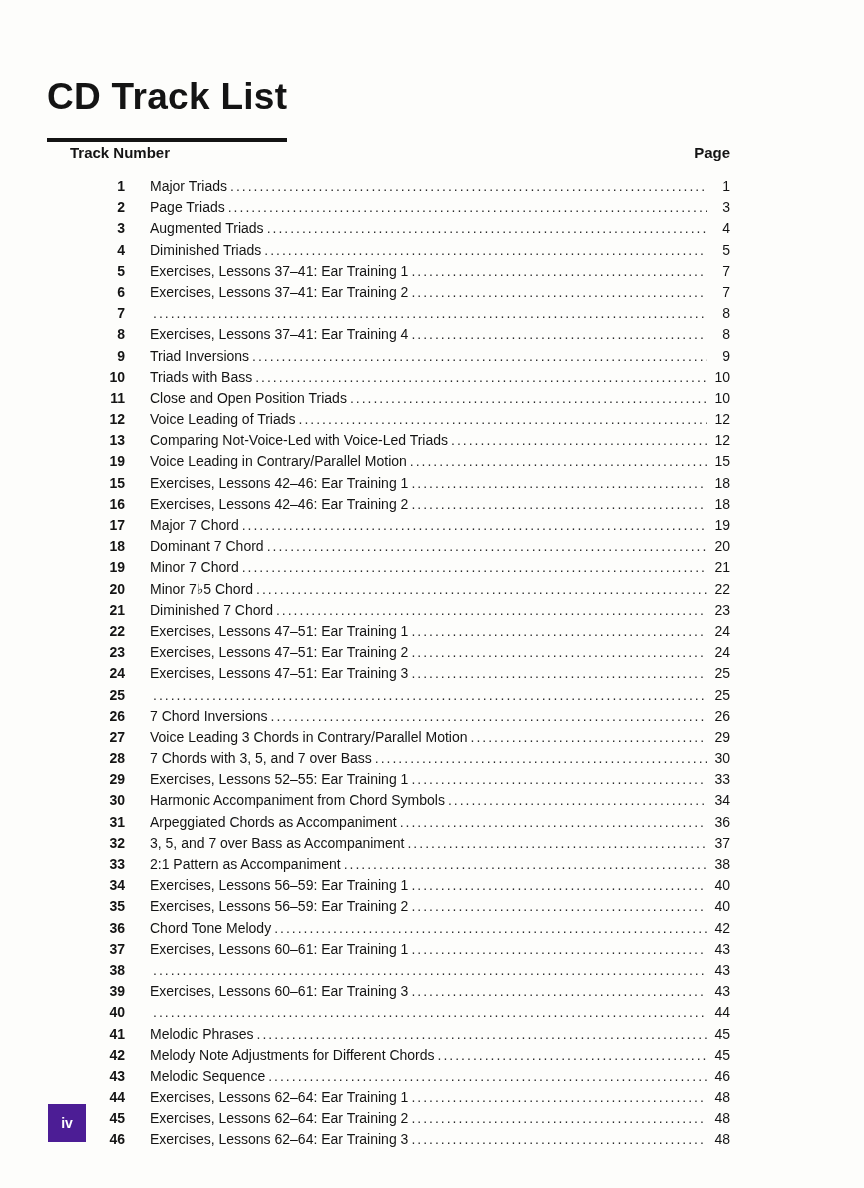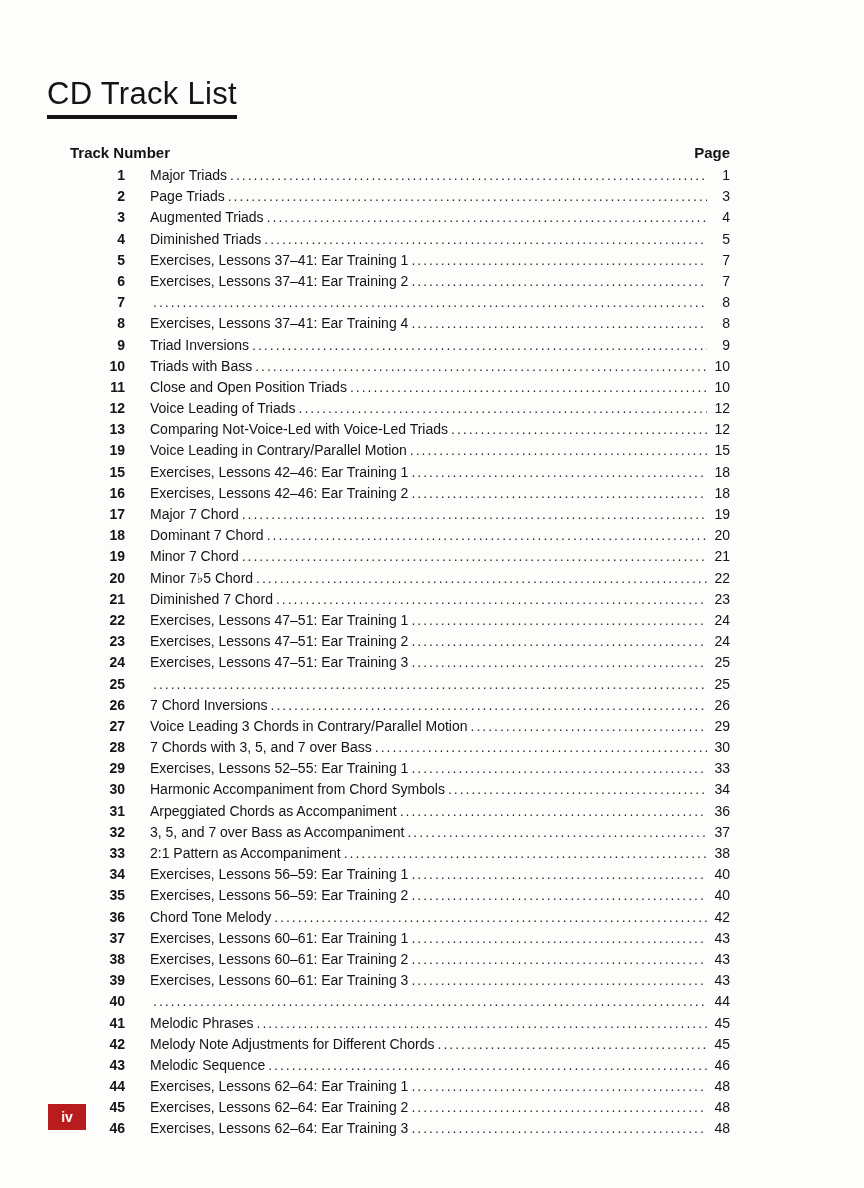--- a/index.html
+++ b/index.html
@@ -11,39 +11,39 @@
   }
   .sheet {
     position: relative;
     width: 864px; height: 1188px;
     background: #fdfdfb;
     overflow: hidden;
   }
   .title {
     position: absolute;
     left: 47px; top: 76px;
-    font-size: 31px;
-    font-weight: normal;
+    font-size: 37px;
+    font-weight: bold;
     letter-spacing: 0.3px;
     display: inline-block;
     border-bottom: 4px solid #141414;
-    padding-bottom: 3px;
+    padding-bottom: 20px;
   }
   .toc {
     position: absolute;
     left: 70px; top: 144px;
     width: 660px;
   }
   .toc-header {
     display: flex;
     justify-content: space-between;
     align-items: baseline;
     font-size: 15px;
     font-weight: bold;
-    margin-bottom: 4px;
+    margin-bottom: 15px;
   }
   .track-list { width: 100%; }
   .track-row {
     display: flex;
     align-items: baseline;
     height: 21.2px;
     font-size: 14px;
     line-height: 21.2px;
   }
   .num {
@@ -66,22 +66,22 @@
     color: #2a2a2a;
   }
   .pg {
     flex: 0 0 auto;
     min-width: 20px;
     text-align: right;
   }
   .page-badge {
     position: absolute;
     left: 48px; top: 1104px;
-    width: 38px; height: 26px;
-    background: #b91c1c;
+    width: 38px; height: 38px;
+    background: #4c1d95;
     color: #ffffff;
     font-size: 14px;
     font-weight: bold;
     display: flex;
     align-items: center;
     justify-content: center;
   }
 </style>
 </head>
 <body>
@@ -311,21 +311,20 @@
           <span class="pg">42</span>
         </div>
         <div class="track-row">
           <span class="num">37</span>
           <span class="ttl">Exercises, Lessons 60–61: Ear Training 1</span>
           <span class="dots"></span>
           <span class="pg">43</span>
         </div>
         <div class="track-row">
           <span class="num">38</span>
-          <span class="ttl">Exercises, Lessons 60–61: Ear Training 2</span>
           <span class="dots"></span>
           <span class="pg">43</span>
         </div>
         <div class="track-row">
           <span class="num">39</span>
           <span class="ttl">Exercises, Lessons 60–61: Ear Training 3</span>
           <span class="dots"></span>
           <span class="pg">43</span>
         </div>
         <div class="track-row">

